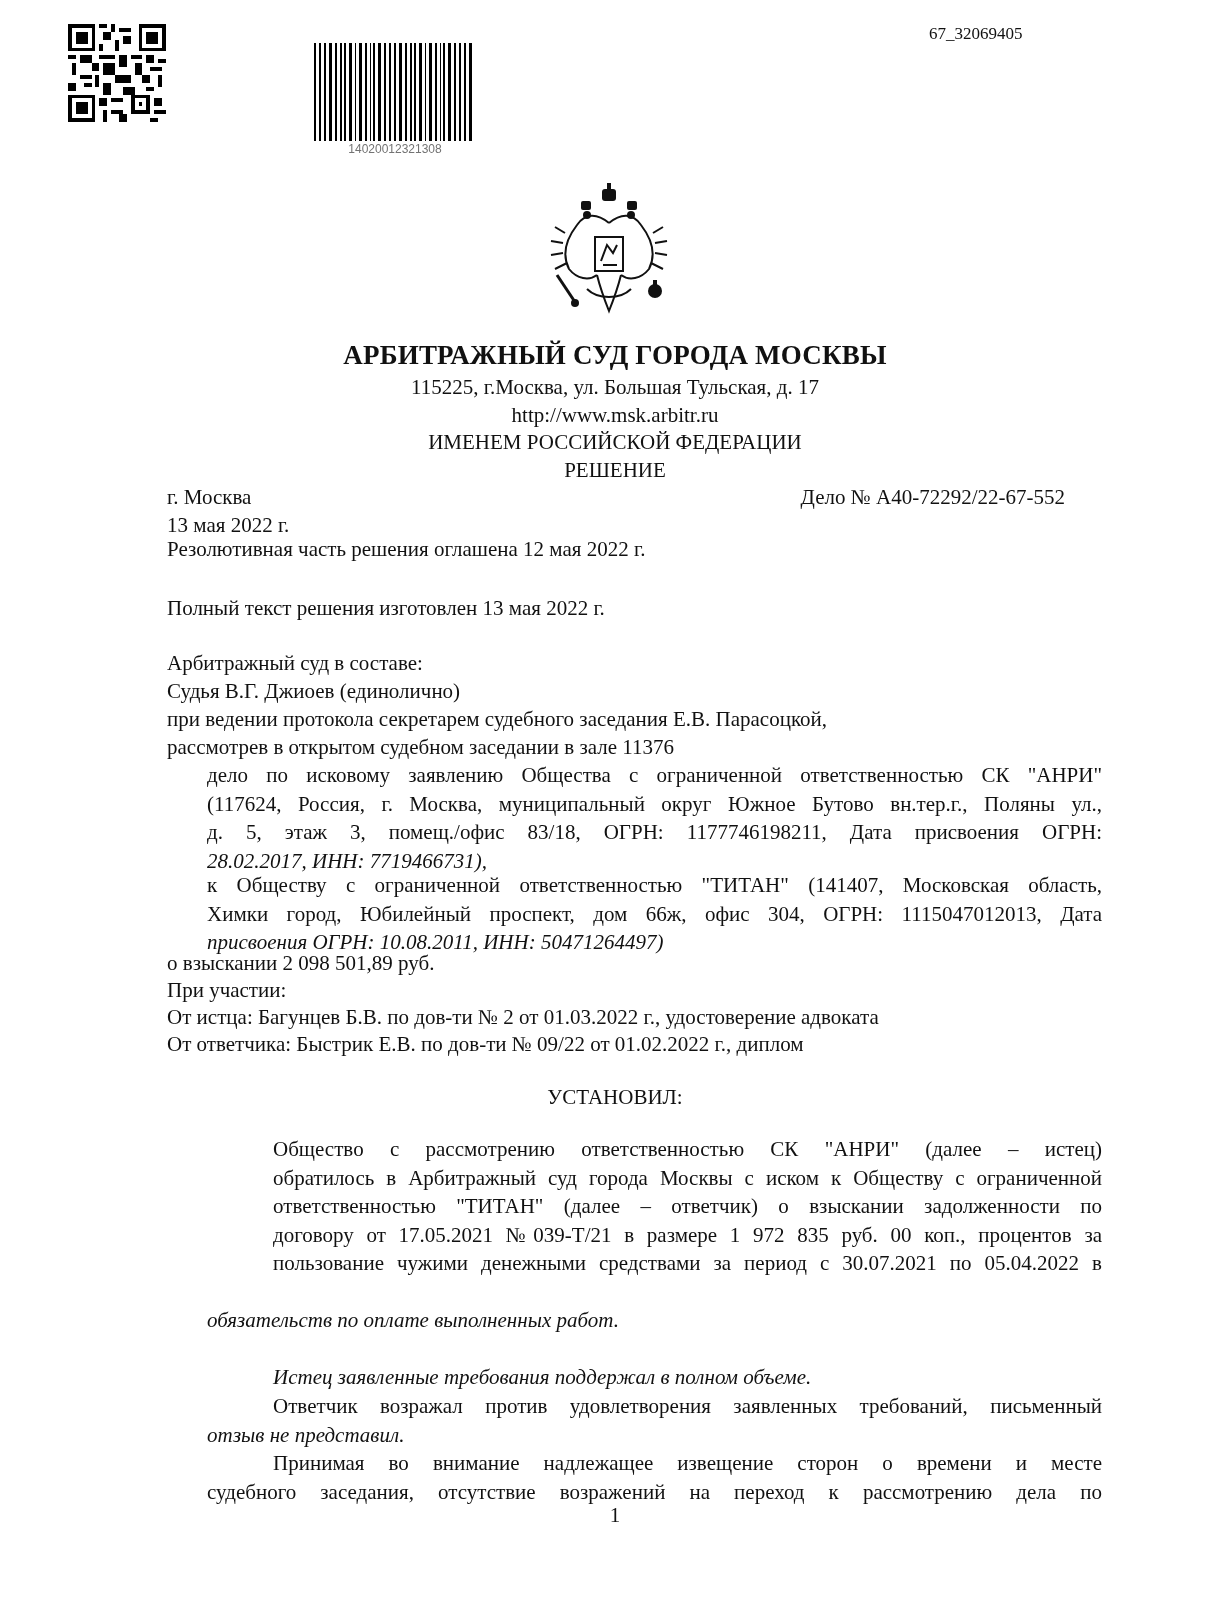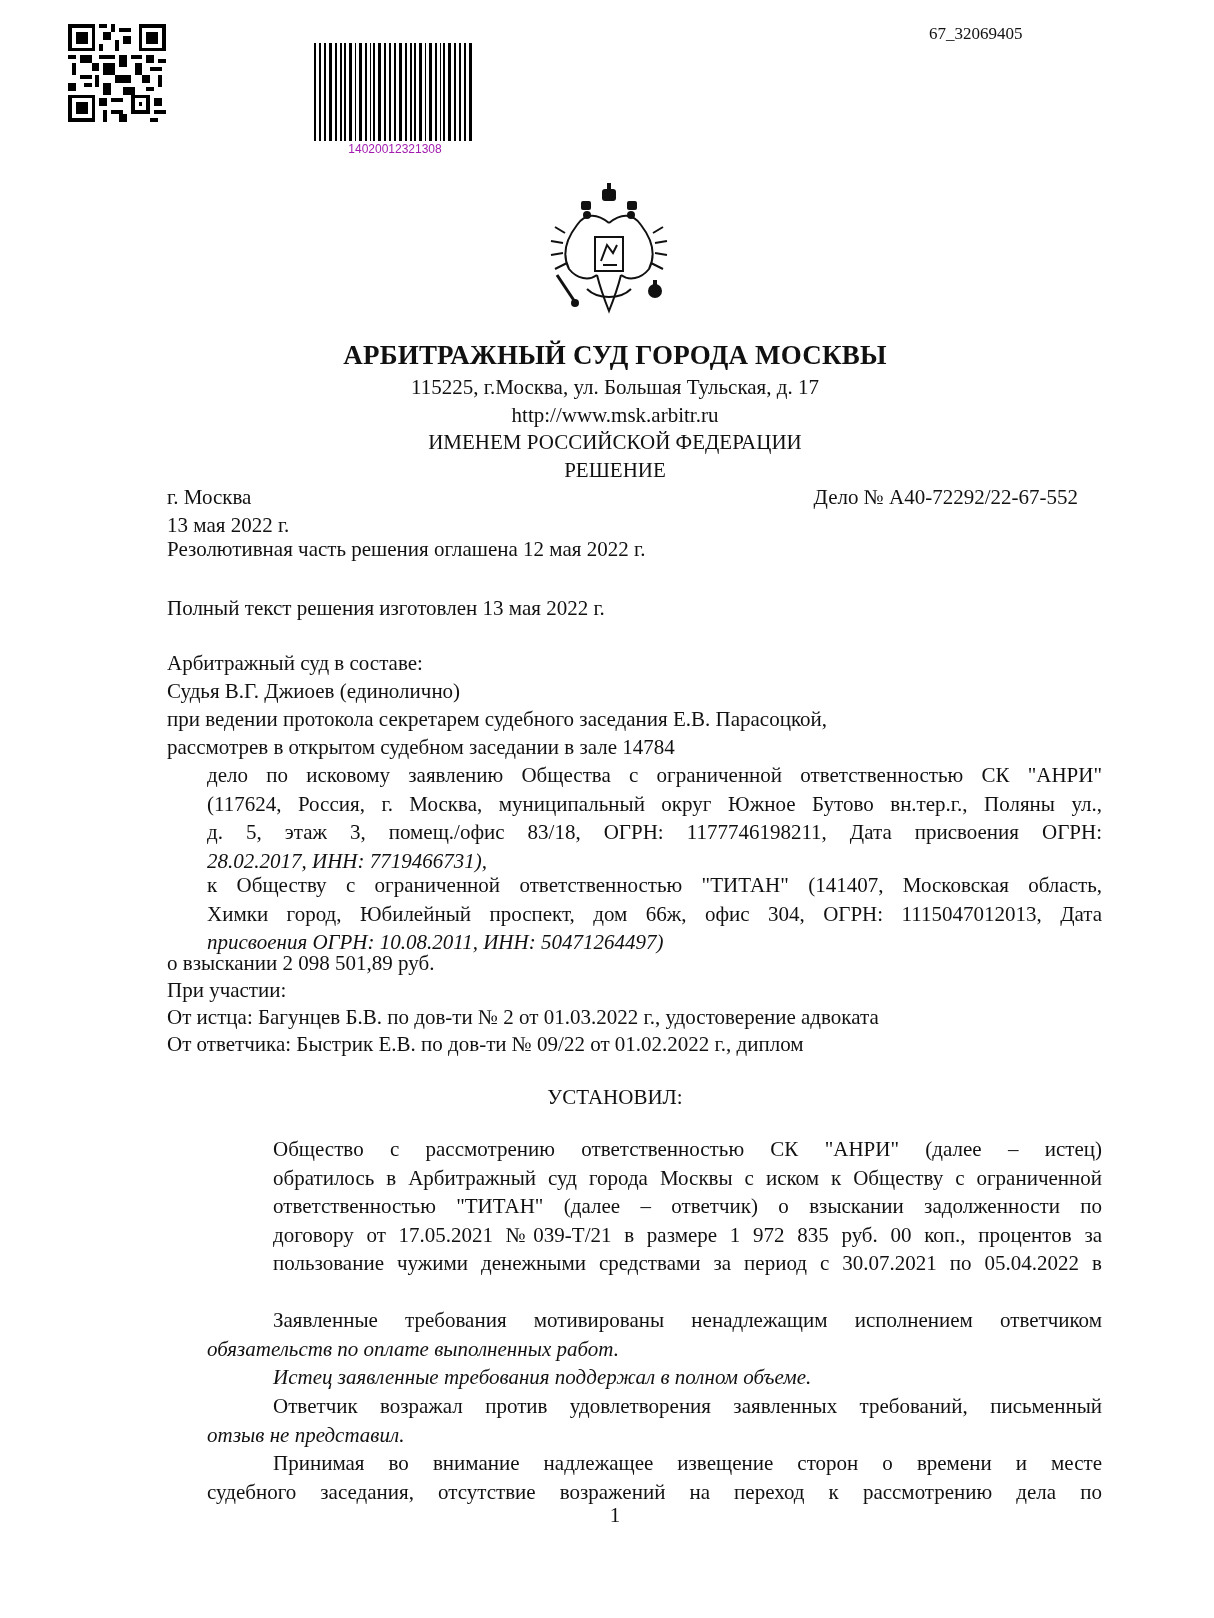--- a/index.html
+++ b/index.html
@@ -6,37 +6,37 @@
   body {
     width: 1214px; height: 1618px; position: relative; overflow: hidden;
     font-family: "Liberation Serif", "DejaVu Serif", serif;
     color: #111111;
   }
   .qr { position: absolute; left: 68px; top: 24px; width: 98px; height: 98px; }
   .barcode { position: absolute; left: 314px; top: 43px; width: 162px; height: 100px; }
   .barcode-bars { width: 162px; height: 98px; }
   .barcode-num {
     position: absolute; left: 314px; top: 142px; width: 162px; text-align: center;
-    font-family: "Liberation Sans", "DejaVu Sans", sans-serif; font-size: 12px; color: #a21caf;
+    font-family: "Liberation Sans", "DejaVu Sans", sans-serif; font-size: 12px; color: #737373;
   }
   .docid { position: absolute; left: 929px; top: 24px; font-size: 17px; }
   .emblem { position: absolute; left: 547px; top: 183px; width: 124px; height: 134px; }
 
   .court-name {
     position: absolute; left: 0; width: 1230px; top: 340px; text-align: center;
     font-size: 27px; font-weight: bold; letter-spacing: 0.2px;
   }
   .center-line { position: absolute; left: 0; width: 1230px; text-align: center; font-size: 21px; }
   .l-addr { top: 375px; }
   .l-url { top: 403px; }
   .l-name { top: 430px; }
   .l-dec { top: 458px; }
 
   .row { position: absolute; left: 167px; font-size: 21px; white-space: nowrap; }
-  .right { position: absolute; right: 136px; font-size: 21px; white-space: nowrap; }
+  .right { position: absolute; right: 149px; font-size: 21px; white-space: nowrap; }
 
   .just {
     position: absolute; left: 167px; width: 895px; font-size: 21px; line-height: 28.6px;
     text-align: justify; text-align-last: left; margin-left: 40px;
   }
   .just.indent { text-indent: 66px; }
   .just .ln { display: block; text-align: justify; text-align-last: justify; }
   .just .ln.last { text-align-last: left; font-style: italic; }
   .heading-ust { position: absolute; left: 0; width: 1230px; top: 1085px; text-align: center; font-size: 21px; }
   .pagenum { position: absolute; left: 0; width: 1230px; top: 1484px; text-align: center; font-size: 21px; }
@@ -172,21 +172,21 @@
 <div class="row" style="top:485px">г. Москва</div>
 <div class="right" style="top:485px">Дело № А40-72292/22-67-552</div>
 <div class="row" style="top:513px">13 мая 2022 г.</div>
 
 <div class="row" style="top:537px">Резолютивная часть решения оглашена 12 мая 2022 г.</div>
 <div class="row" style="top:596px">Полный текст решения изготовлен 13 мая 2022 г.</div>
 
 <div class="row" style="top:651px">Арбитражный суд в составе:</div>
 <div class="row" style="top:679px">Судья В.Г. Джиоев (единолично)</div>
 <div class="row" style="top:707px">при ведении протокола секретарем судебного заседания Е.В. Парасоцкой,</div>
-<div class="row" style="top:735px">рассмотрев в открытом судебном заседании в зале 14784</div>
+<div class="row" style="top:735px">рассмотрев в открытом судебном заседании в зале 11376</div>
 
 <div class="just" style="top:761px">
   <span class="ln">дело по исковому заявлению Общества с ограниченной ответственностью СК "АНРИ"</span>
   <span class="ln">(117624, Россия, г. Москва, муниципальный округ Южное Бутово вн.тер.г., Поляны ул.,</span>
   <span class="ln">д. 5, этаж 3, помещ./офис 83/18, ОГРН: 1177746198211, Дата присвоения ОГРН:</span>
   <span class="ln last">28.02.2017, ИНН: 7719466731),</span>
 </div>
 
 <div class="just" style="top:871px">
   <span class="ln">к Обществу с ограниченной ответственностью "ТИТАН" (141407, Московская область,</span>
@@ -203,21 +203,20 @@
 
 <div class="just indent" style="top:1135px">
   <span class="ln" style="text-indent:66px">Общество с рассмотрению ответственностью СК "АНРИ" (далее – истец)</span>
   <span class="ln">обратилось в Арбитражный суд города Москвы с иском к Обществу с ограниченной</span>
   <span class="ln">ответственностью "ТИТАН" (далее – ответчик) о взыскании задолженности по</span>
   <span class="ln">договору от 17.05.2021 №039-Т/21 в размере 1 972 835 руб. 00 коп., процентов за</span>
   <span class="ln">пользование чужими денежными средствами за период с 30.07.2021 по 05.04.2022 в</span>
 </div>
 
 <div class="just" style="top:1306px">
-  <span class="ln" style="text-indent:66px">Заявленные требования мотивированы ненадлежащим исполнением ответчиком</span>
   <span class="ln last">обязательств по оплате выполненных работ.</span>
 </div>
 
 <div class="just" style="top:1363px">
   <span class="ln last" style="text-indent:66px">Истец заявленные требования поддержал в полном объеме.</span>
 </div>
 
 <div class="just" style="top:1392px">
   <span class="ln" style="text-indent:66px">Ответчик возражал против удовлетворения заявленных требований, письменный</span>
   <span class="ln last">отзыв не представил.</span>

